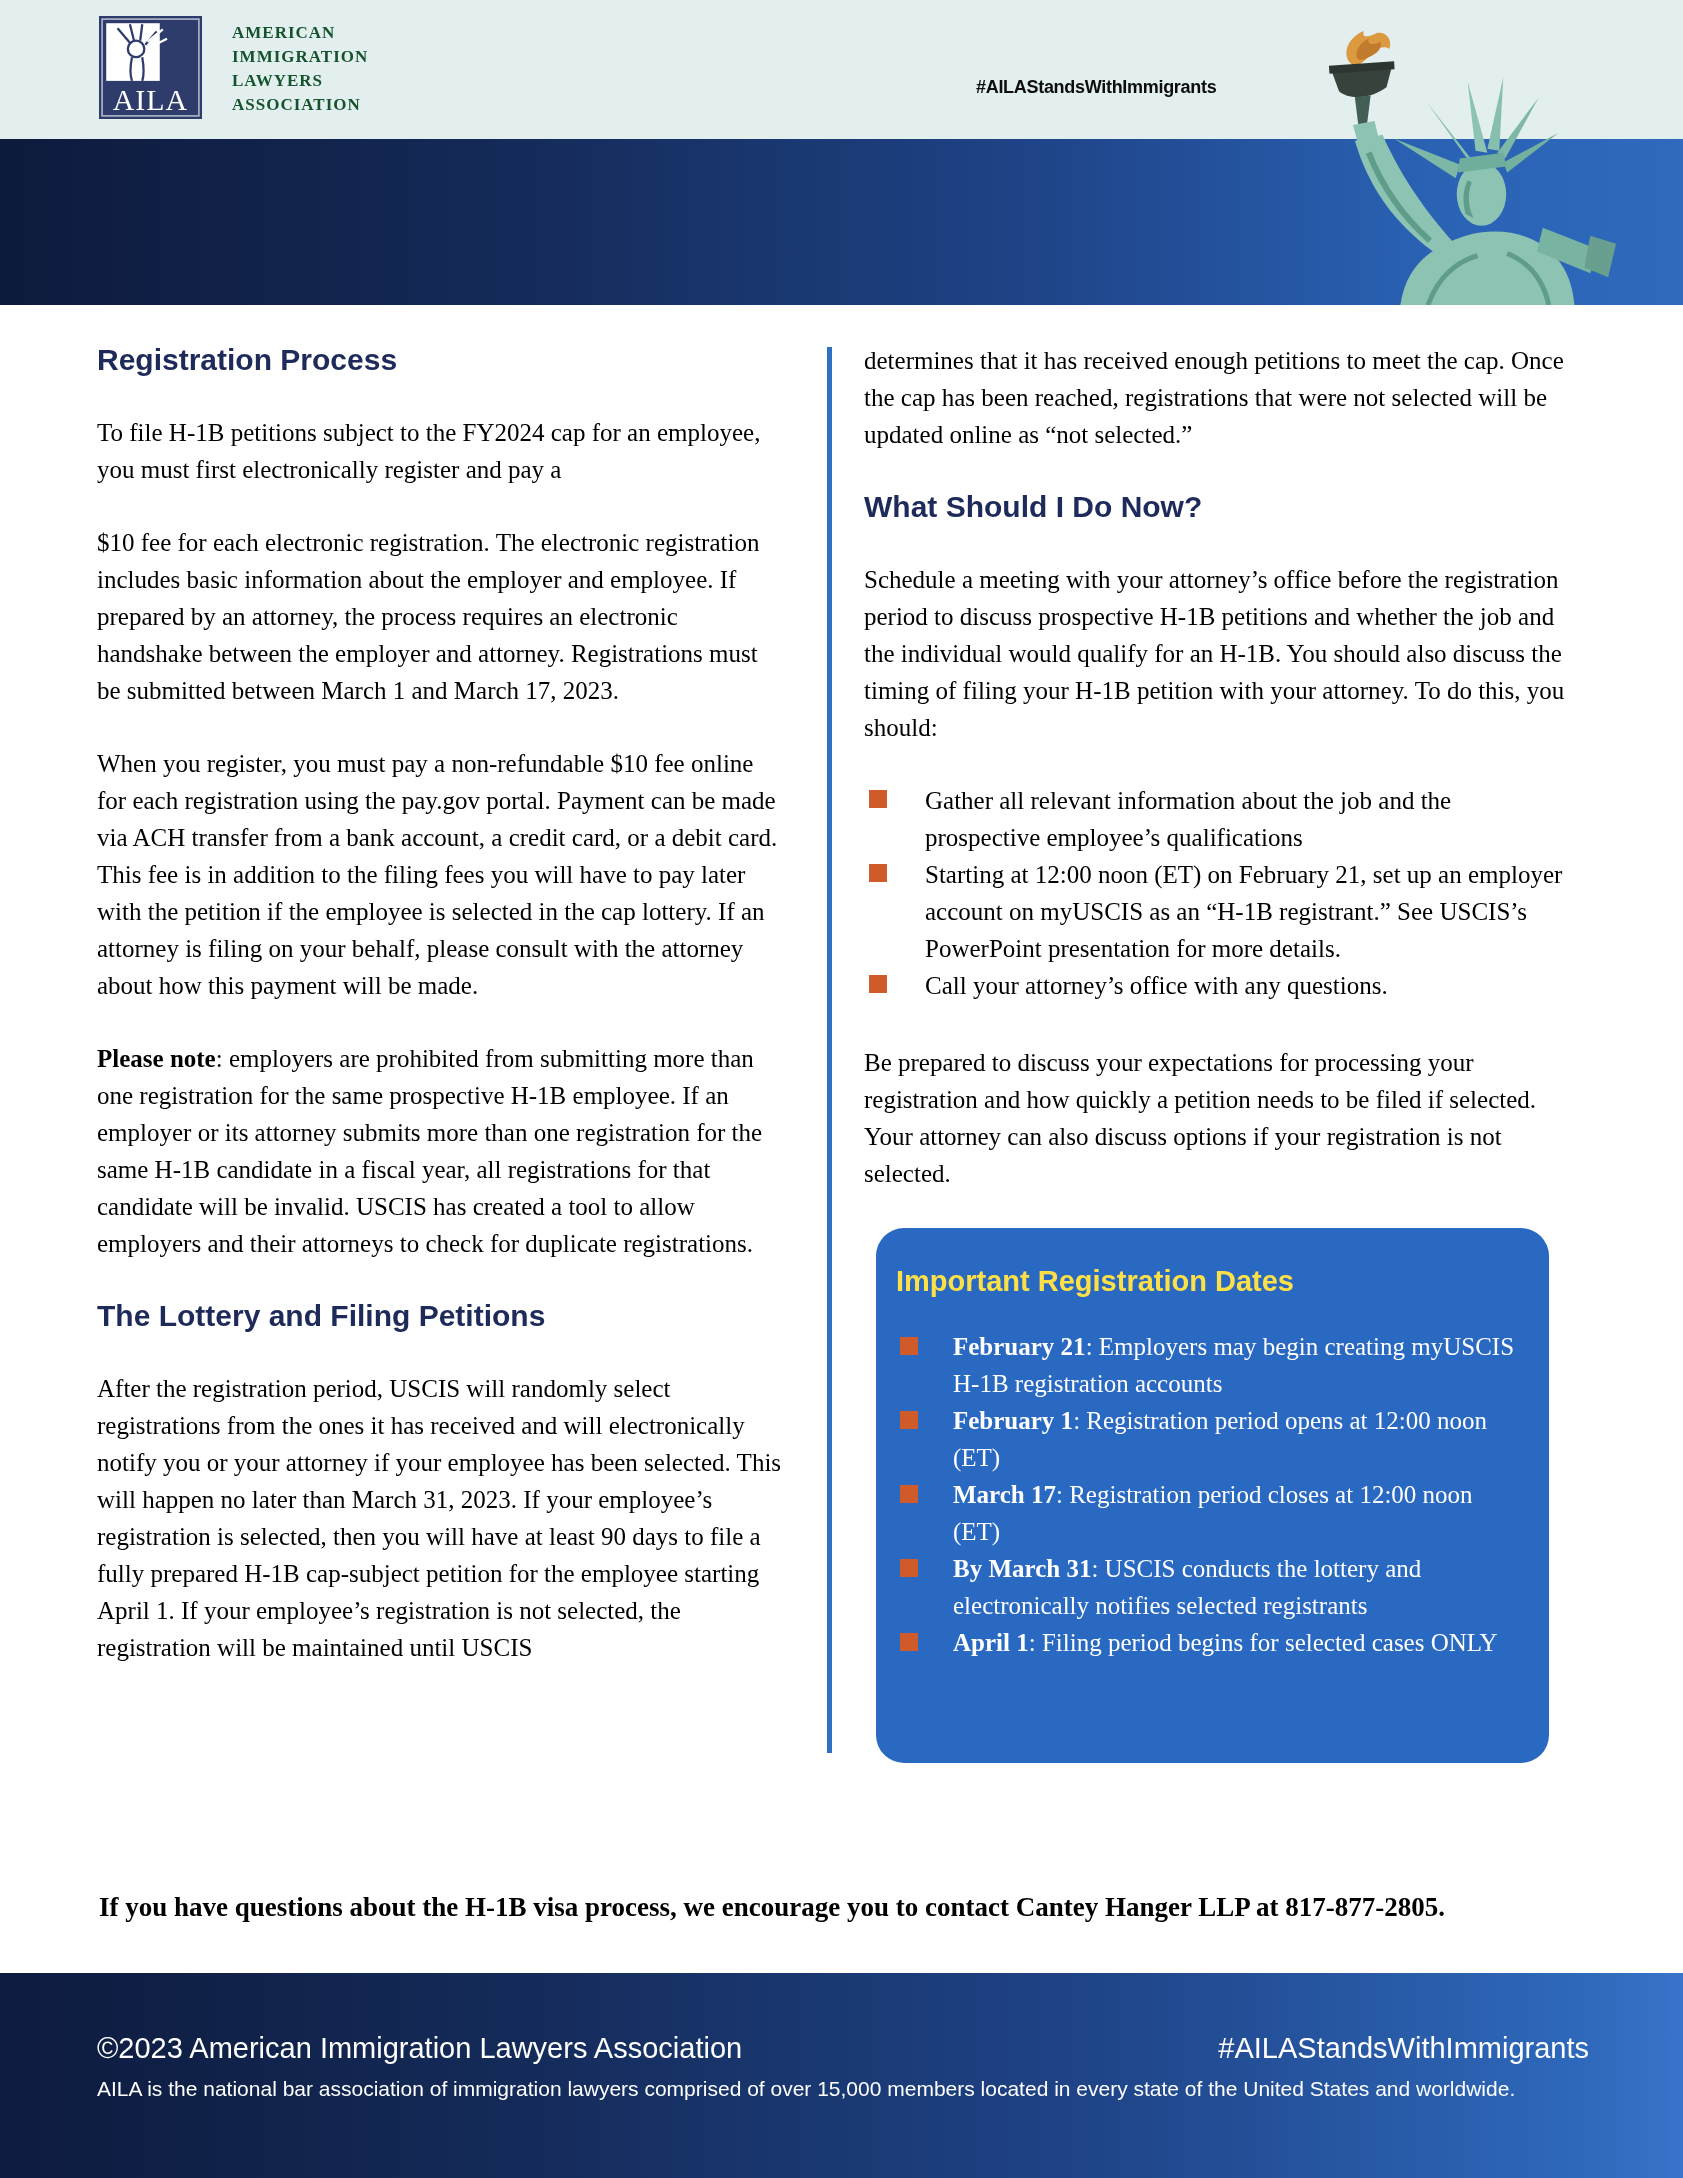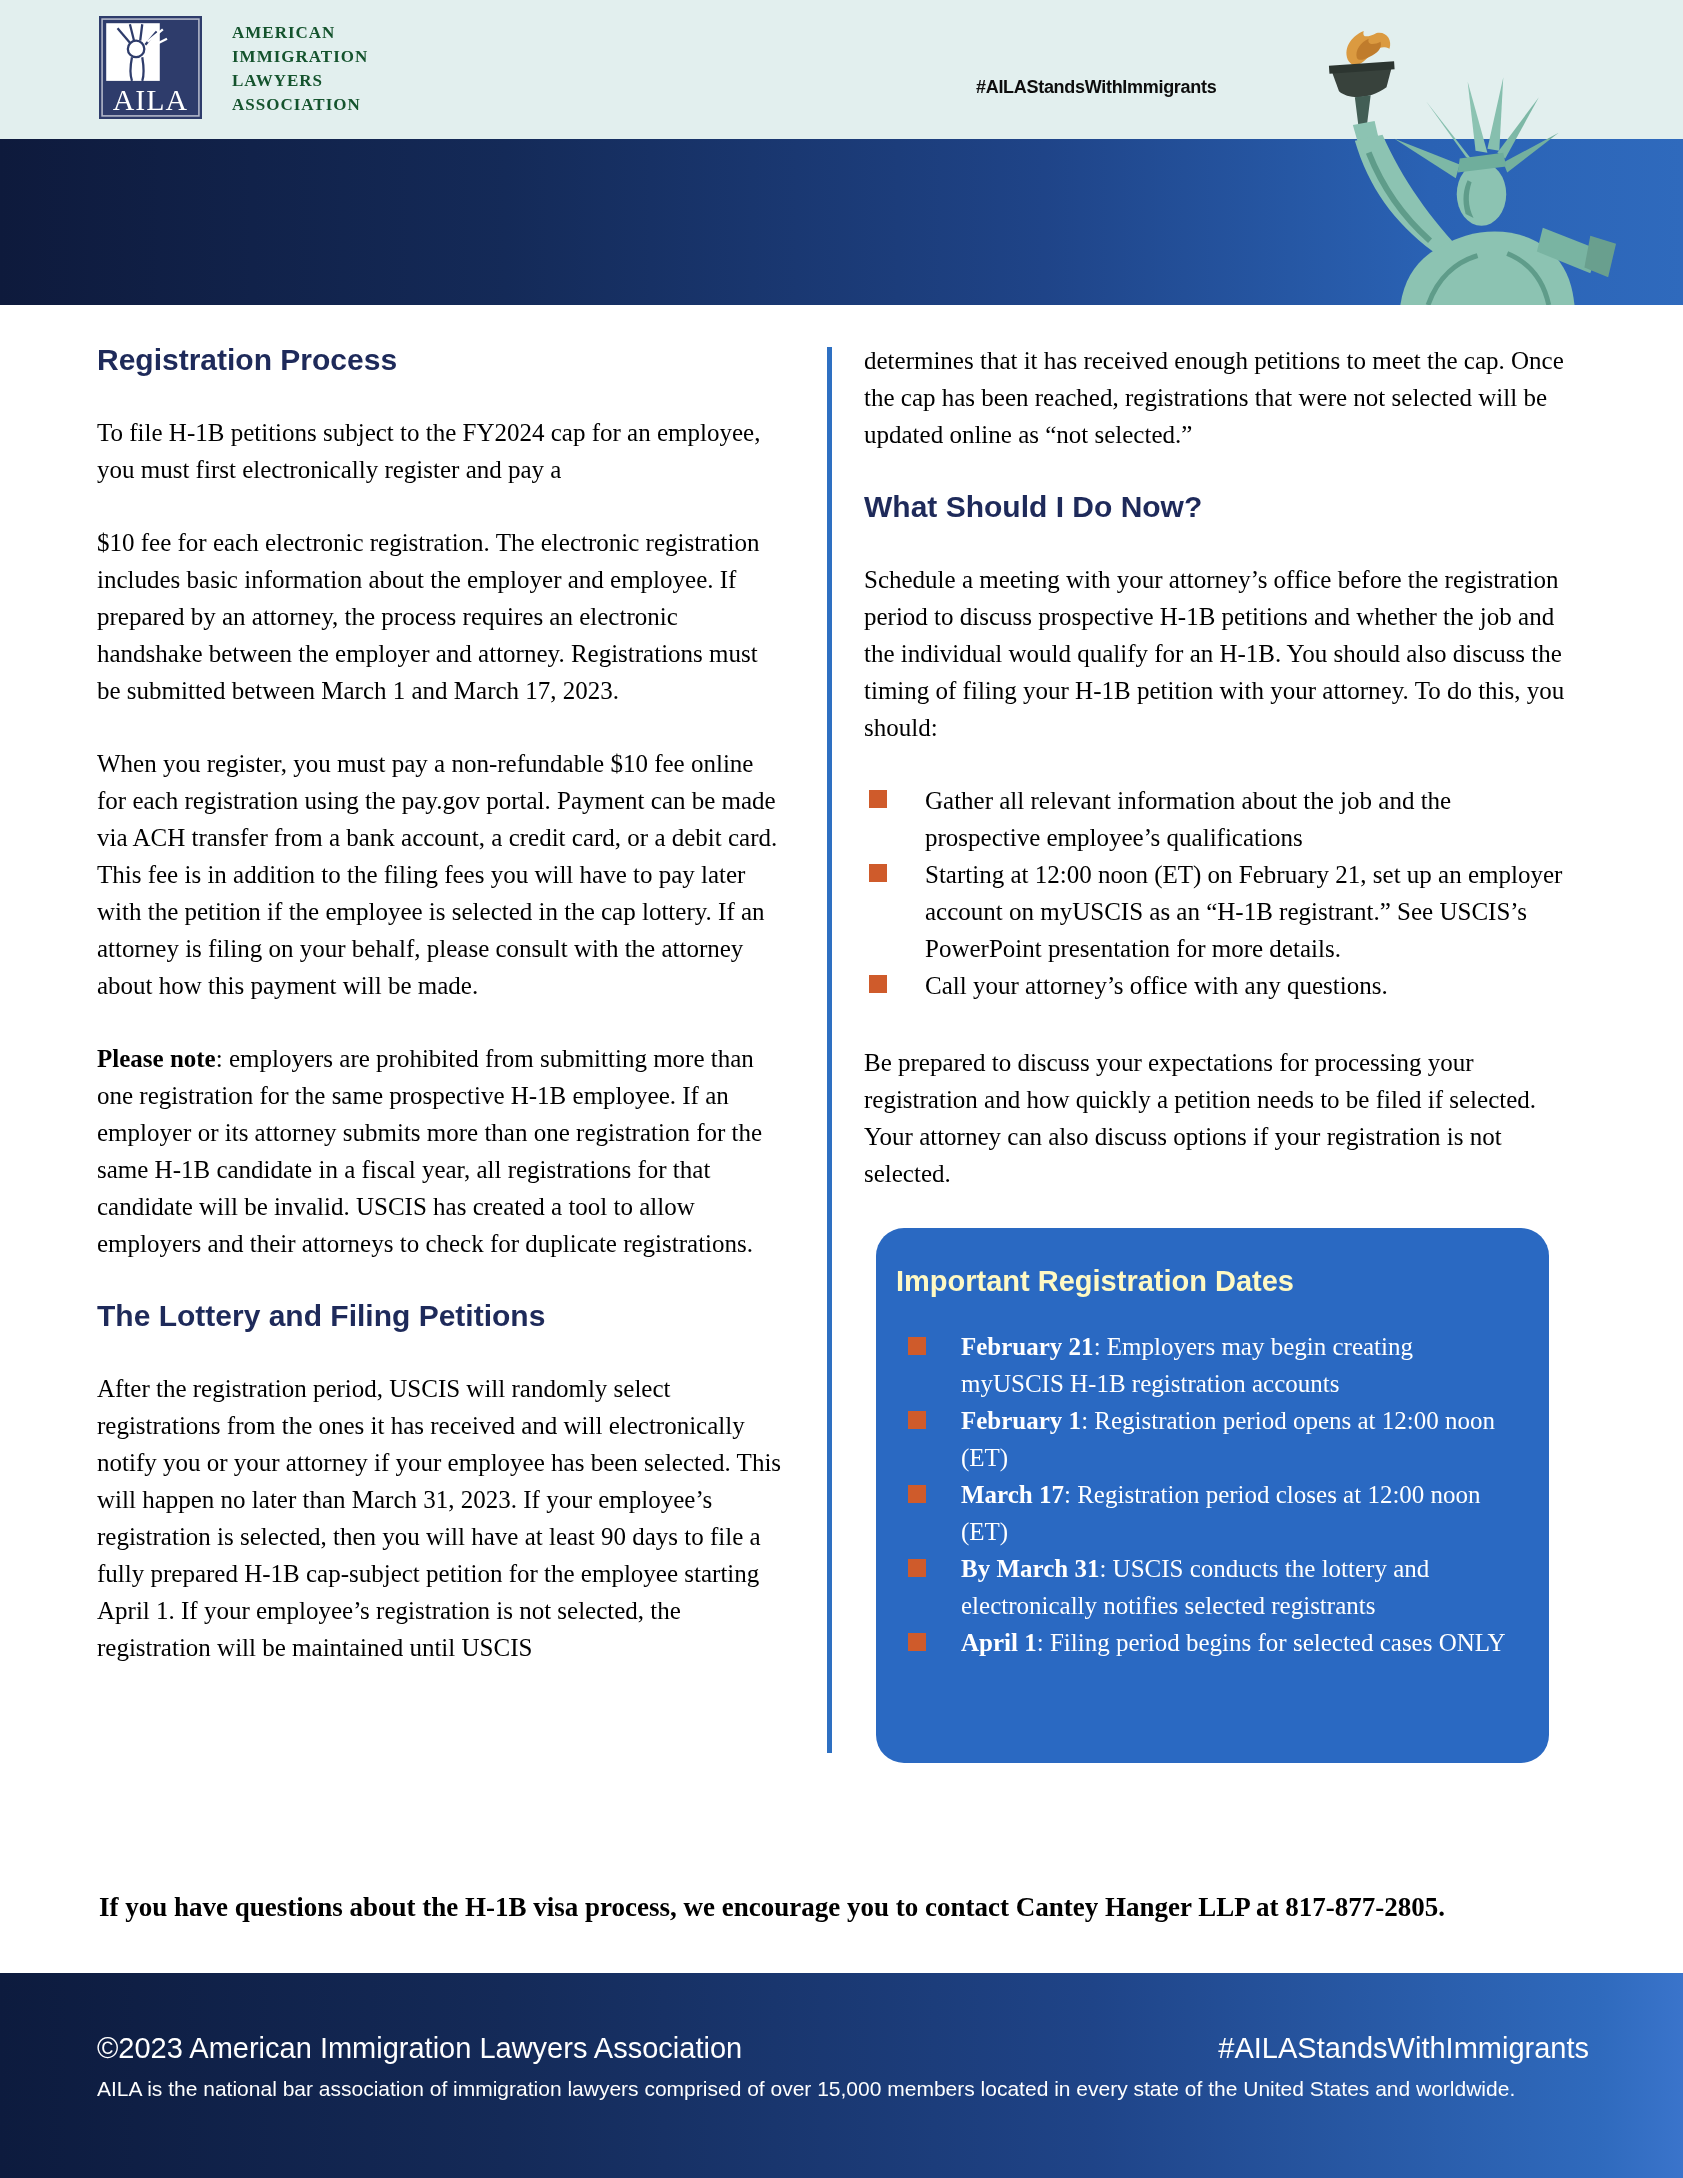--- a/index.html
+++ b/index.html
@@ -49,23 +49,23 @@
     position:absolute;left:5px;top:8px;width:18px;height:18px;background:#cf5b2b;display:block;
   }
   
   .dates-box{
     position:relative;margin-left:12px;width:673px;min-height:535px;
     background:#2a69c2;border-radius:28px;box-sizing:border-box;
     padding:36px 28px 40px 20px;color:#ffffff;
   }
   .dates-box h3{
     font-family:"Liberation Sans",sans-serif;font-weight:700;font-size:29px;
-    color:#fef9c3;margin:0 0 30px 0;line-height:34px;
+    color:#fde047;margin:0 0 30px 0;line-height:34px;
   }
-  .dates-box ul{list-style:none;margin:12px;padding:0;}
+  .dates-box ul{list-style:none;margin:4px;padding:0;}
   .dates-box li{position:relative;padding-left:53px;font-size:25px;line-height:37px;}
   .dates-box .sq{left:0;top:9px;}
   .date-b{font-weight:700;}
   
   .contact-note{
     position:absolute;left:99px;top:1888px;width:1460px;
     font-weight:700;font-size:27px;line-height:38px;color:#000;
   }
   .footer{
     position:absolute;left:0;top:1973px;width:1683px;height:205px;

